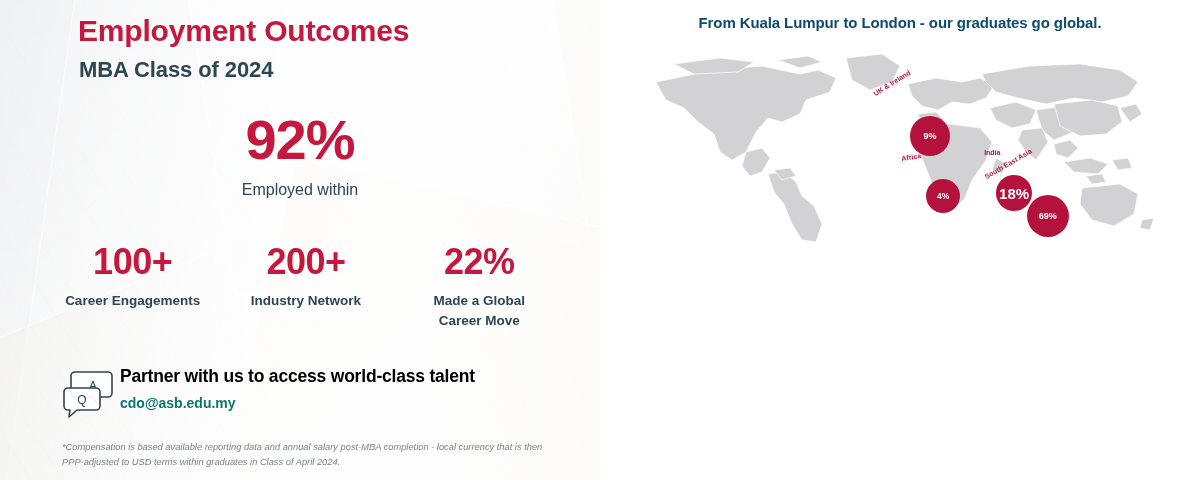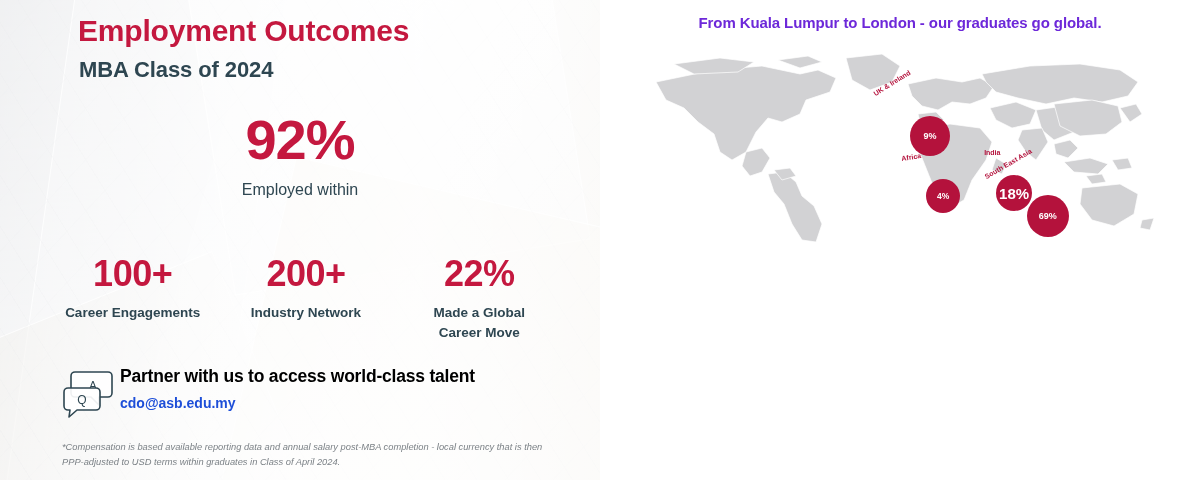--- a/index.html
+++ b/index.html
@@ -53,42 +53,42 @@
   }
   .title-sub {
     position: absolute; left: 79px; top: 57px;
     font-size: 22px; font-weight: 700; color: #2e4651; letter-spacing: -.1px;
   }
 
   .hero { position: absolute; left: 150px; top: 112px; width: 300px; text-align: center; }
   .hero-num { font-size: 56px; font-weight: 800; color: #c4183f; line-height: 1; letter-spacing: -1px; }
   .hero-cap { margin-top: 10px; font-size: 16px; font-weight: 400; color: #2e4651; line-height: 1.45; }
 
-  .stats { position: absolute; left: 46px; top: 256px; width: 520px; display: flex; }
+  .stats { position: absolute; left: 46px; top: 244px; width: 520px; display: flex; }
   .stat { flex: 1; text-align: center; }
   .stat-num { font-size: 36px; font-weight: 800; color: #c4183f; line-height: 1; letter-spacing: -.5px; }
   .stat-lbl { margin-top: 11px; font-size: 13.5px; font-weight: 600; color: #2e4651; line-height: 1.45; }
 
   .cta { position: absolute; left: 62px; top: 366px; display: flex; align-items: flex-start; }
   .cta-icon { width: 52px; height: 50px; flex: none; margin-top: 2px; }
   .cta-text { margin-left: 6px; }
   .cta-head { font-size: 17.5px; font-weight: 700; color: #000000; letter-spacing: -.2px; }
-  .cta-mail { margin-top: 8px; font-size: 14px; font-weight: 700; color: #1d4ed8; }
+  .cta-mail { margin-top: 8px; font-size: 14px; font-weight: 700; color: #0f766e; }
 
   .footnote {
     position: absolute; left: 62px; top: 440px; width: 500px;
     font-size: 9.3px; font-style: italic; color: #7c8287; line-height: 1.62;
   }
 
   
   #right-panel { position: absolute; left: 600px; top: 0; width: 600px; height: 480px; background: #fff; }
 
   .map-title {
     position: absolute; left: 0; top: 14px; width: 600px; text-align: center;
-    font-size: 15px; font-weight: 700; color: #6d28d9; letter-spacing: -.1px;
+    font-size: 15px; font-weight: 700; color: #0c4a6e; letter-spacing: -.1px;
   }
   .map-wrap { position: absolute; left: 50px; top: 48px; width: 510px; height: 200px; }
   .map-wrap svg { width: 100%; height: 100%; display: block; }
 
   .bubble { position: absolute; transform: translate(-50%,-50%); }
   .bubble-circle {
     border-radius: 50%; background: #b4123c;
     display: flex; align-items: center; justify-content: center;
     color: #fff; font-weight: 700;
   }

